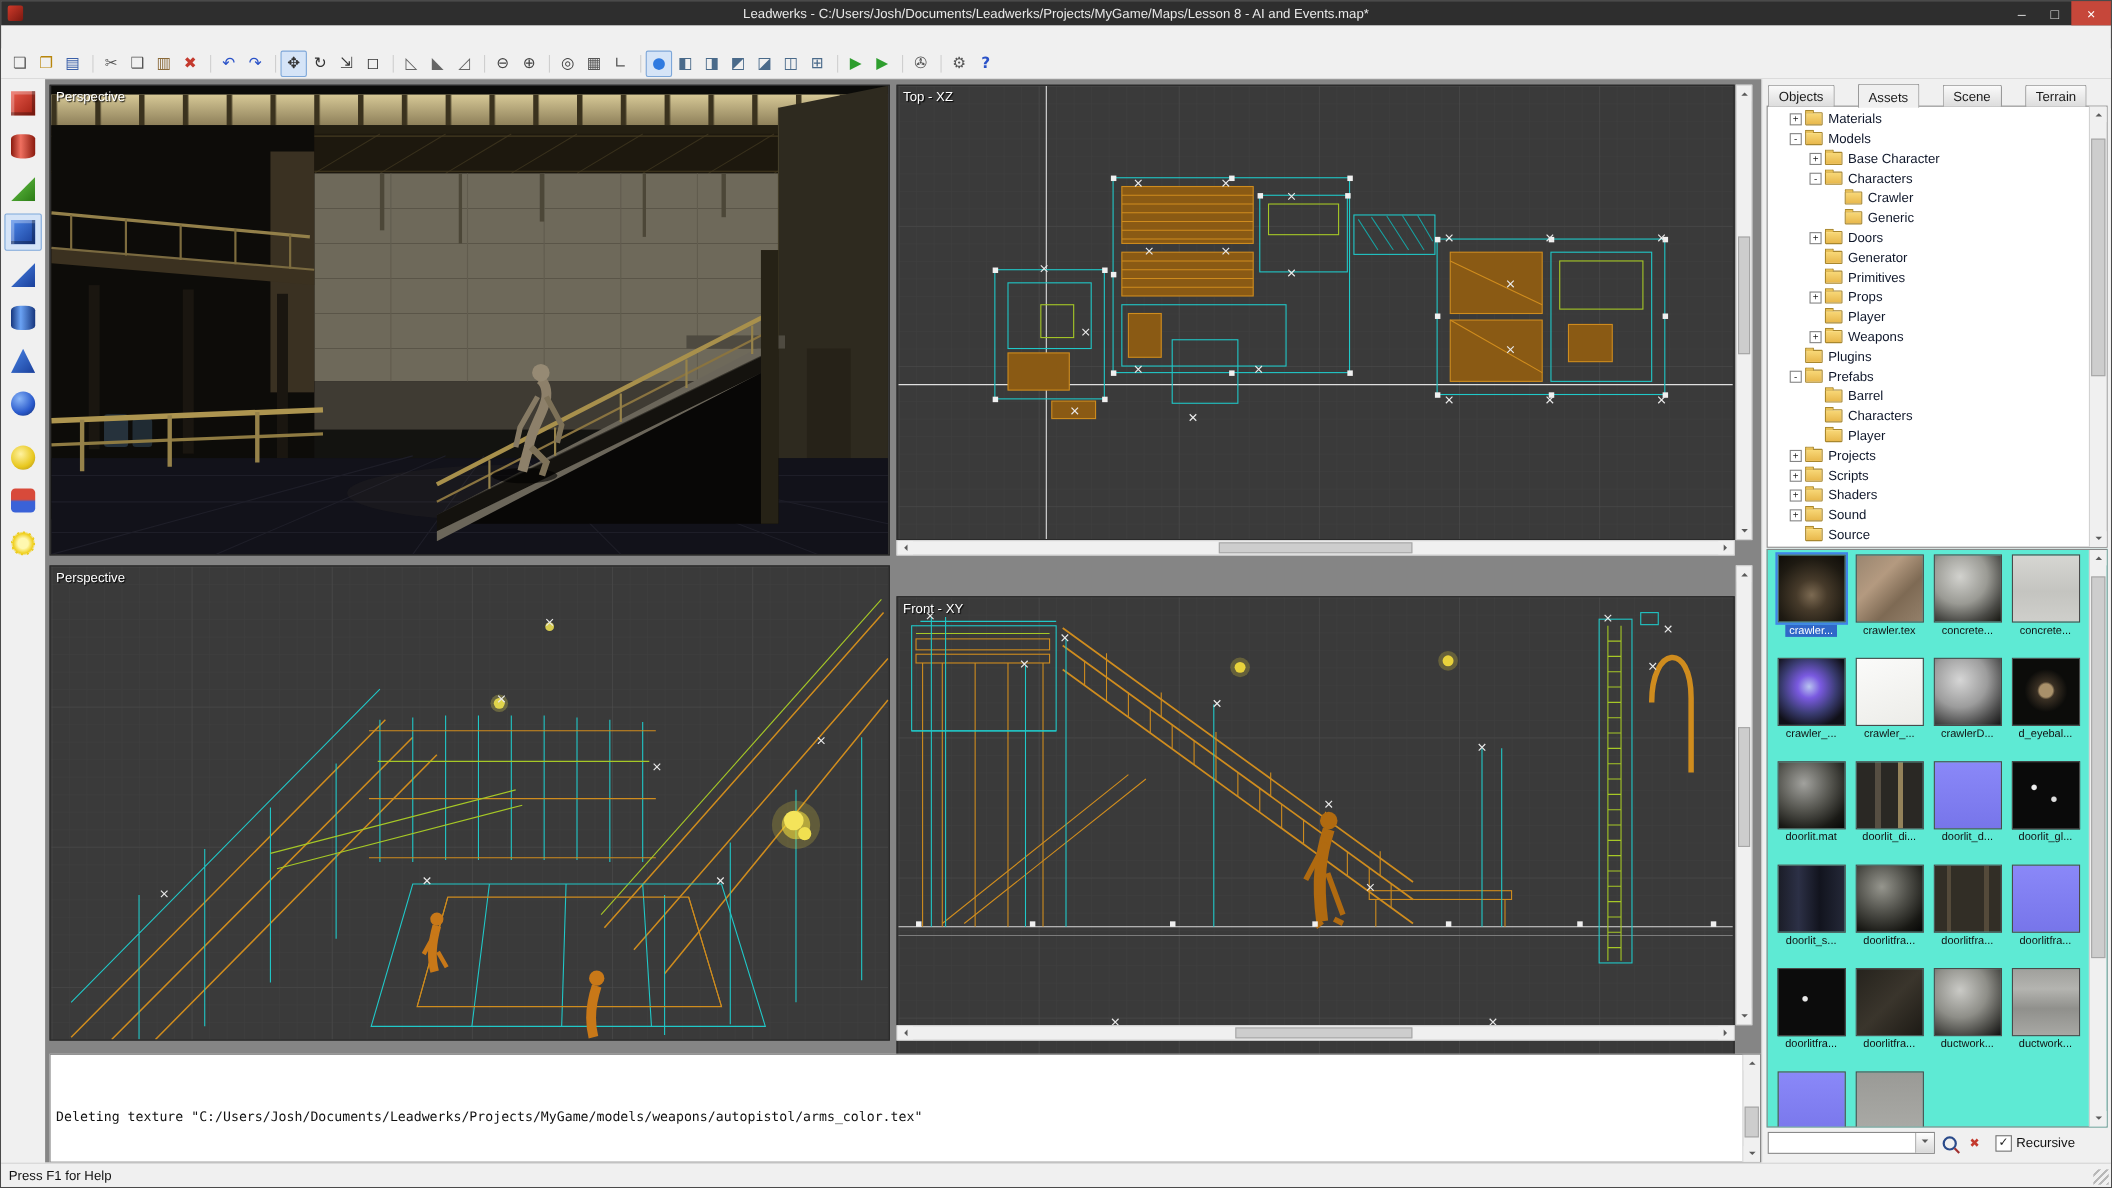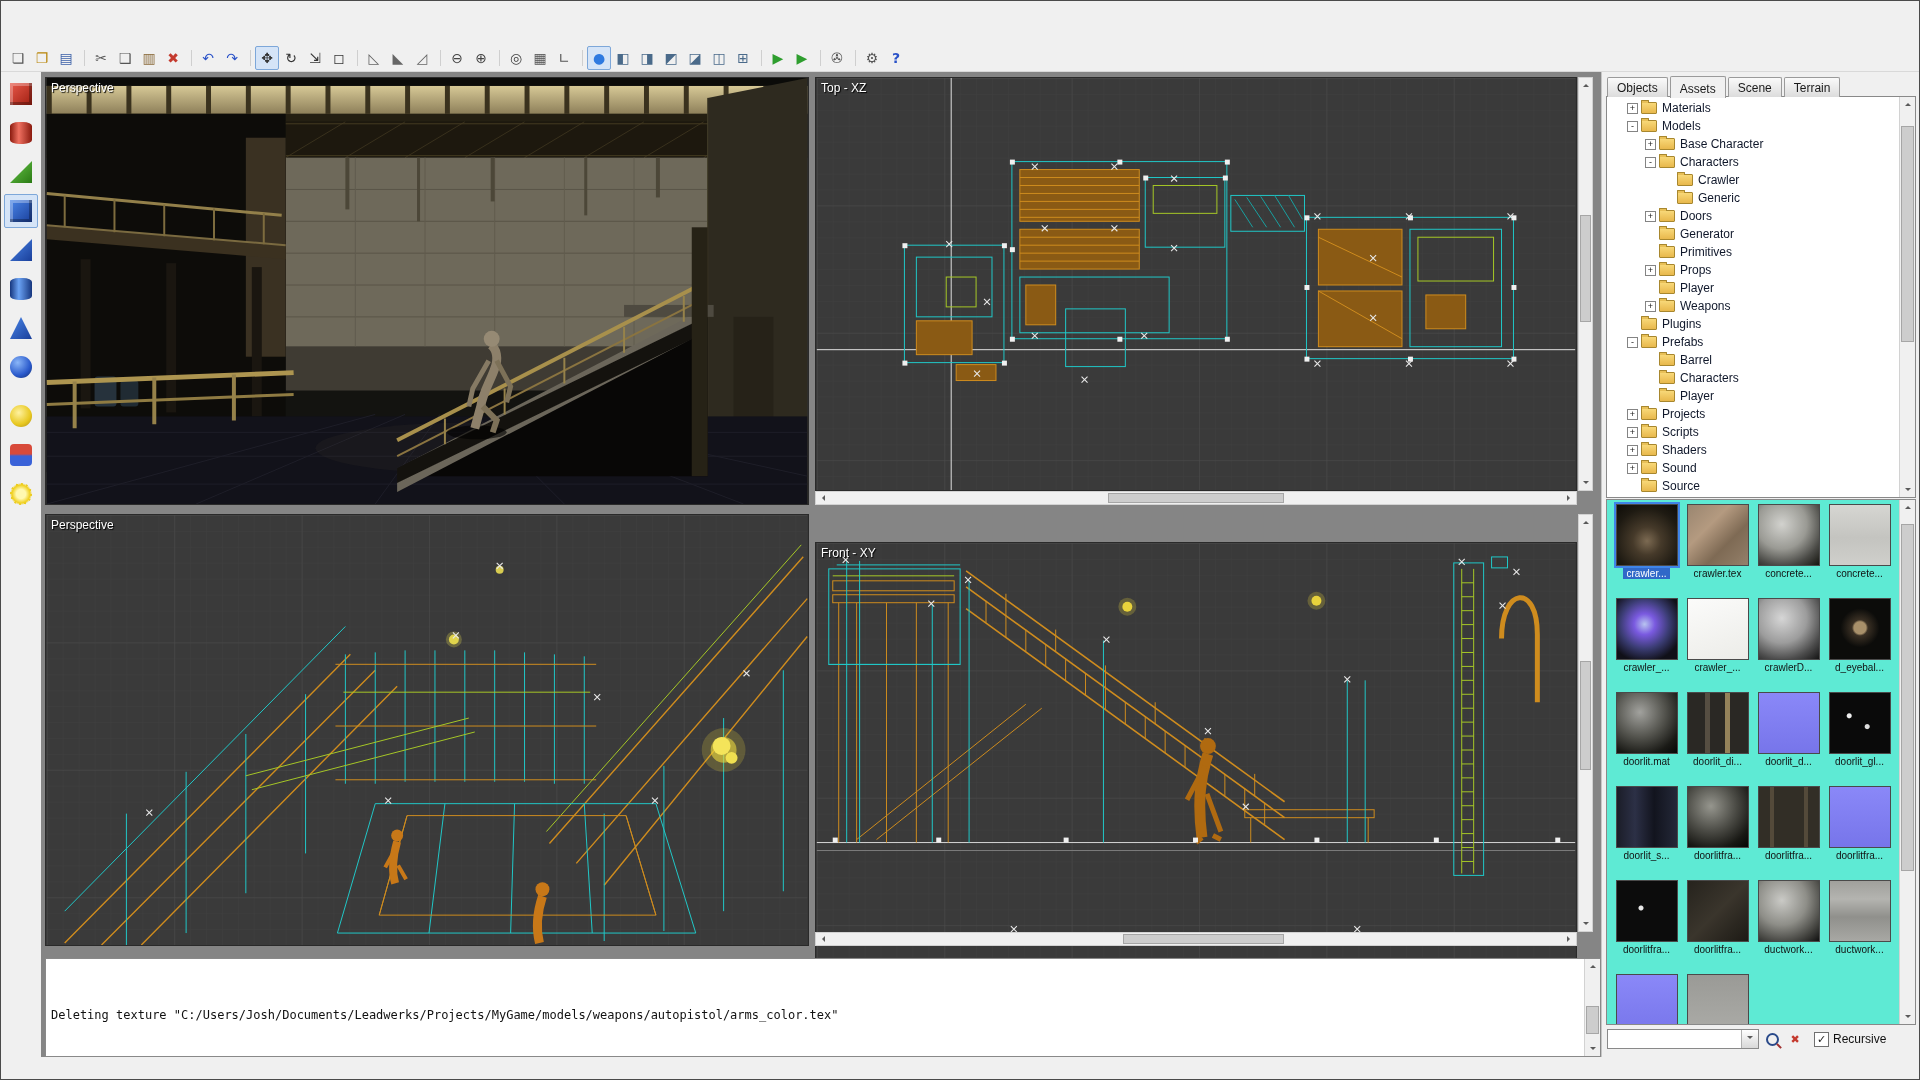--- a/index.html
+++ b/index.html
@@ -73,21 +73,21 @@
   .sb-br-h{left:774px;top:860px;width:762px;height:14px;}
   .sb-br-v{left:1537px;top:442px;width:15px;height:418px;}
 
   
   .console{position:absolute;left:4px;top:886px;width:1556px;height:99px;background:#fff;border:1px solid #898989;box-sizing:border-box;display:flex;}
   .console-lines{flex:1;padding:2px 5px;font-family:"DejaVu Sans Mono",monospace;font-size:12px;line-height:15.5px;color:#111;overflow:hidden;white-space:pre;}
   .console-sb{position:relative;width:15px;flex:none;border-left:1px solid #d2d2d2;display:flex;flex-direction:column;background:#f0f0f0;}
 
   
   .rpanel{position:absolute;right:0;top:71px;width:318px;bottom:22px;background:#f0f0f0;border-left:1px solid #c6c6c6;box-sizing:border-box;}
-  .tabs{position:absolute;left:5px;top:3px;display:flex;align-items:flex-end;z-index:2;}
+  .tabs{position:absolute;left:5px;top:3px;display:flex;align-items:flex-end;z-index:2;gap:19px;}
   .tab{padding:3px 9px 2px 9px;font-size:12px;color:#1a1a1a;background:linear-gradient(#fafafa,#dcdcdc);border:1px solid #9a9a9a;border-bottom:none;border-radius:2px 2px 0 0;margin-right:2px;}
   .tab[data-state="active"]{background:#f0f0f0;padding-top:5px;position:relative;top:1px;}
   .treebox{position:absolute;left:4px;top:24px;width:310px;height:402px;background:#fff;border:1px solid #898989;box-sizing:border-box;display:flex;}
   .tree{flex:1;padding-top:2px;overflow:hidden;font-size:12px;color:#0f172a;}
   .tree-row{display:flex;align-items:center;height:18px;}
   .tree-row[data-depth="0"]{padding-left:20px;}
   .tree-row[data-depth="1"]{padding-left:38px;}
   .tree-row[data-depth="2"]{padding-left:56px;}
   .exp{display:inline-flex;width:9px;height:9px;border:1px solid #848484;background:#fff;align-items:center;justify-content:center;font-size:9px;line-height:1;color:#222;flex:none;box-sizing:content-box;}
   .tree-row[data-exp="none"] .exp{visibility:hidden;}
@@ -119,20 +119,29 @@
 
   
   .statusbar{position:absolute;left:0;bottom:0;width:100%;height:22px;background:#f0f0f0;border-top:1px solid #d5d5d5;display:flex;align-items:center;font-size:12px;color:#111;padding-left:7px;box-sizing:border-box;}
   .grip{position:absolute;right:2px;bottom:2px;width:14px;height:14px;background:repeating-linear-gradient(135deg,rgba(0,0,0,0) 0 3px,#b8b8b8 3px 5px);}
 </style>
 </head>
 <body>
 
 <div class="app">
 
+  <div class="titlebar">
+    <div class="app-icon"></div>
+    <div class="title-text">Leadwerks - C:/Users/Josh/Documents/Leadwerks/Projects/MyGame/Maps/Lesson 8 - AI and Events.map*</div>
+    <div class="win-controls">
+      <div class="win-btn">–</div>
+      <div class="win-btn">□</div>
+      <div class="win-btn win-close">×</div>
+    </div>
+  </div>
 
 
   <div class="toolbar">
 
       <button class="tb-btn" data-sep="">
         <span class="tb-glyph" style="color:#555">❏</span>
       </button>
 
       <button class="tb-btn" data-sep="">
         <span class="tb-glyph" style="color:#b8860b">❐</span>
@@ -1031,14 +1040,18 @@
           <span class="mag"></span>
         </button>
       <button class="sq-btn">
           <span class="clear-glyph">✖</span>
         </button>
       <span class="chk">✓</span>
       <span class="chk-label">Recursive</span>
     </div>
   </div>
 
+  <div class="statusbar">
+    <span>Press F1 for Help</span>
+    <div class="grip"></div>
+  </div>
 
 </div>
 
 </body></html>

